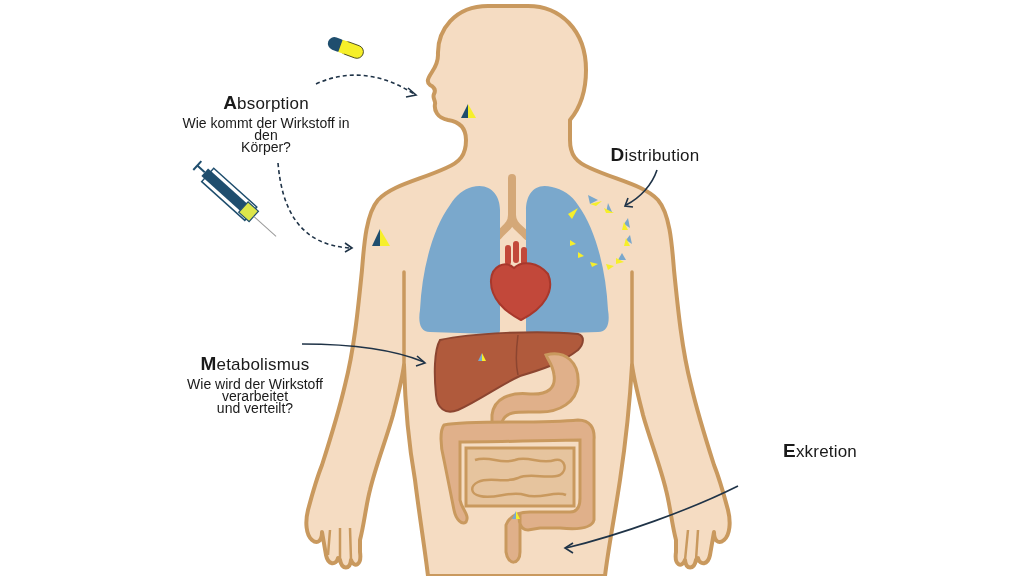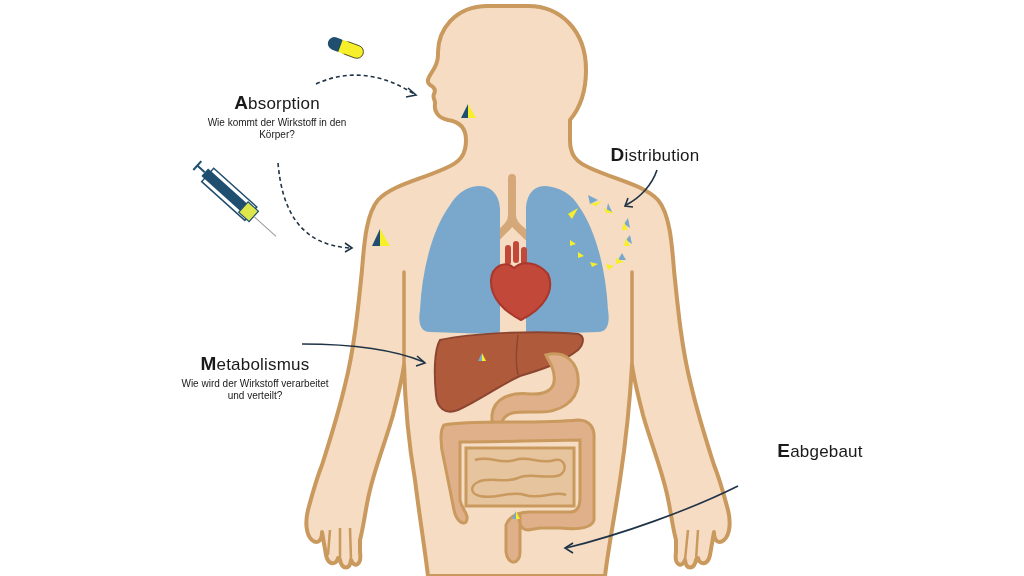--- a/index.html
+++ b/index.html
@@ -2,21 +2,21 @@
 <html><head>
 <meta charset="utf-8">
 <style>
   html, body { margin:0; padding:0; }
   body { width:1024px; height:576px; background:#ffffff; position:relative; overflow:hidden;
          font-family:"Liberation Sans", sans-serif; color:#1a1a1a; }
   svg.art { position:absolute; left:0; top:0; }
   .label { position:absolute; text-align:center; }
   .label .title { font-size:17px; line-height:20px; color:#1a1a1a; letter-spacing:0.2px; }
   .label .title b { font-size:19px; font-weight:700; }
-  .label .q { font-size:10px; line-height:12px; color:#1a1a1a; margin-top:3px; }
+  .label .q { font-size:14px; line-height:12px; color:#1a1a1a; margin-top:3px; }
 </style>
 </head>
 <body>
 
 <svg class="art" width="1024" height="576" viewBox="0 0 1024 576">
 
   <g>
     <path d="M488 6 C455 6 437 30 438 55 C438 62 436 66 432 72 C428 78 426 82 430 85 C434 87 436 90 434 94 C432 98 436 101 435 104 C434 110 437 118 448 120 C462 122 466 130 466 140 C466 155 460 162 446 168
          C420 180 392 185 378 200 C366 214 364 245 362 270 C358 310 354 350 345 385 C338 415 330 440 322 465 C316 480 312 495 308 510 C305 522 306 535 312 540 C318 545 322 540 322 532 L326 555 C328 565 336 566 338 558 L340 560 C342 570 350 570 351 560 C354 568 362 566 360 552 L360 540 C364 525 366 505 370 490 C376 465 386 440 393 415 C398 395 402 380 404 365
          C405 400 408 440 415 480 C420 520 425 550 428 576 L605 576 C608 550 614 520 620 480 C626 440 630 400 632 365
@@ -101,29 +101,29 @@
       <polygon points="626,238 630,246 624,246" fill="#f6ef2a"></polygon>
     <polygon points="622,253 626,260 618,260" fill="#7aa8cc"></polygon>
       <polygon points="616,258 624,262 616,264" fill="#f6ef2a"></polygon>
     <polygon points="606,264 614,266 608,270" fill="#f6ef2a"></polygon>
     <polygon points="590,262 598,264 592,267" fill="#f6ef2a"></polygon>
     <polygon points="578,252 584,256 578,258" fill="#f6ef2a"></polygon>
     <polygon points="570,240 576,244 570,246" fill="#f6ef2a"></polygon>
   </g>
 </svg>
 
-<div class="label" style="left:187px; top:93px; width:180px;">
+<div class="label" style="left:176px; top:93px; width:180px;">
   <div class="title"><b>A</b><span>bsorption</span></div>
   <div class="q"><span>Wie kommt der Wirkstoff in den</span><br><span>Körper?</span></div>
 </div>
 
 <div class="label" style="left:570px; top:98px; width:170px;margin-top:47px;">
   <div class="title"><b>D</b><span>istribution</span></div>
 </div>
 
 <div class="label" style="left:160px; top:354px; width:190px;">
   <div class="title"><b>M</b><span>etabolismus</span></div>
   <div class="q"><span>Wie wird der Wirkstoff verarbeitet</span><br><span>und  verteilt?</span></div>
 </div>
 
 <div class="label" style="left:720px; top:441px; width:200px;">
-  <div class="title"><b>E</b><span>abgebaut</span></div>
+  <div class="title"><b>E</b><span>xkretion</span></div>
 </div>
 
 </body></html>

